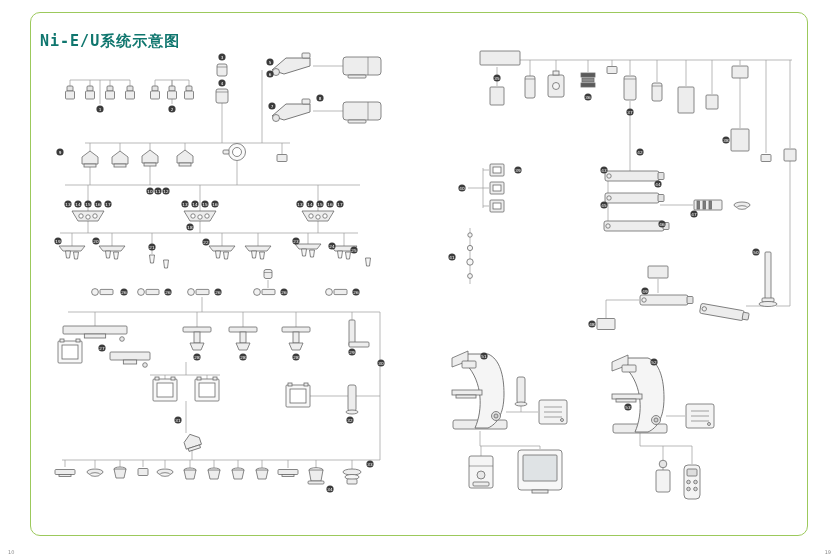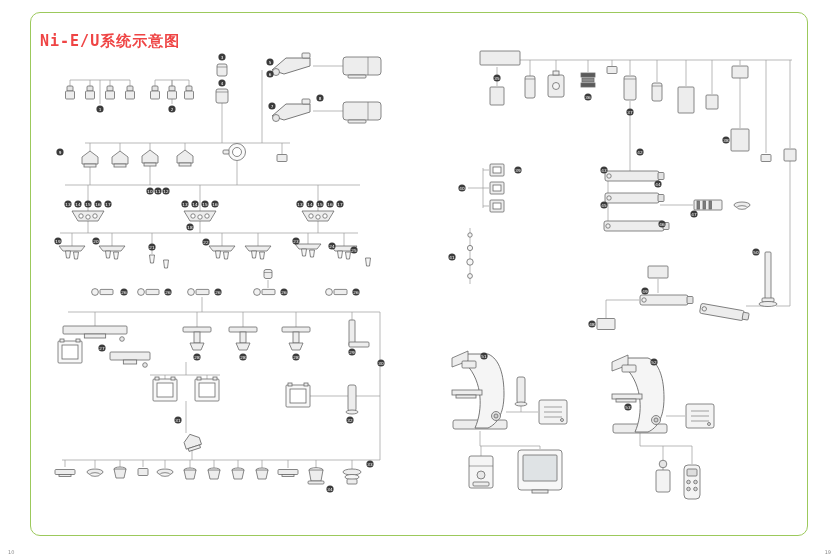--- a/index.html
+++ b/index.html
@@ -844,16 +844,16 @@
       </g>
       <g>
         <circle cx="654" cy="362" r="3.6" fill="#3b3b3b" stroke="none"></circle>
         <text x="654" y="363.5" text-anchor="middle" font-size="4.2" font-family="DejaVu Sans, sans-serif" fill="#ffffff">52</text>
       </g>
       <g>
         <circle cx="628" cy="407" r="3.6" fill="#3b3b3b" stroke="none"></circle>
         <text x="628" y="408.5" text-anchor="middle" font-size="4.2" font-family="DejaVu Sans, sans-serif" fill="#ffffff">53</text>
       </g>
     </svg>
-  <div class="page-title" style="color: #ef4444;">Ni-E/U系统示意图</div>
+  <div class="page-title" style="color: #0f766e;">Ni-E/U系统示意图</div>
   <div class="footer-num footer-left">10</div>
   <div class="footer-num footer-right">19</div>
 </div>
 
 </body></html>

